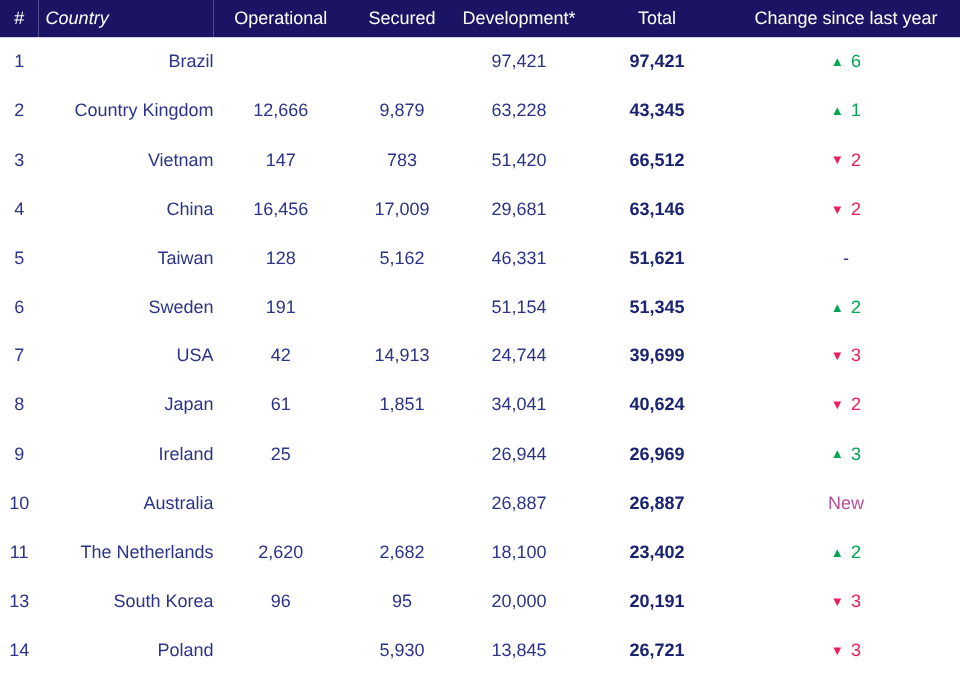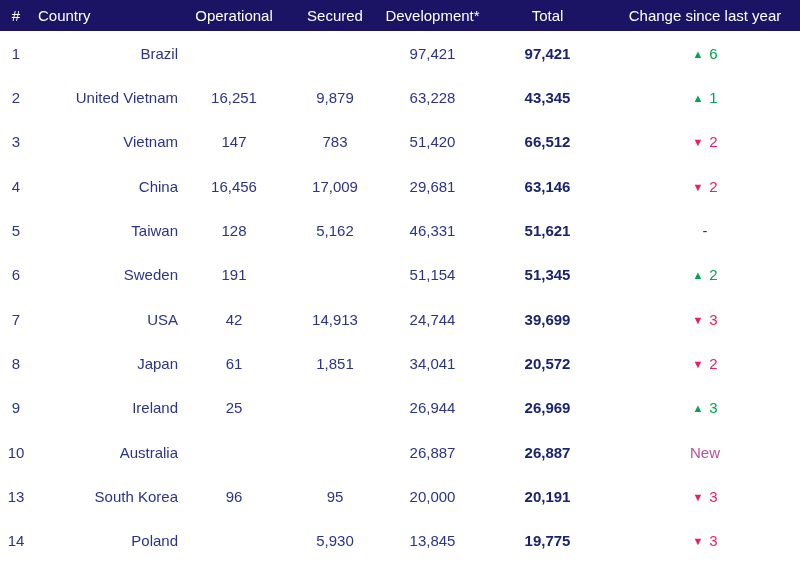--- a/index.html
+++ b/index.html
@@ -19,21 +19,21 @@
   }
   thead tr { height: 31px; background: var(--header-bg, #1b1464); }
   th {
     color: var(--header-text, #ffffff);
     font-weight: normal;
     font-size: 15px;
     text-align: center;
     padding: 0;
     white-space: nowrap;
   }
-  th.h-country { text-align: left; padding-left: 6px; }
+  th.h-country { text-align: left; padding-left: 6px; font-style: italic; }
   td {
     font-size: 15px;
     color: var(--body-text, #2c3489);
     text-align: center;
     padding: 0;
     white-space: nowrap;
   }
   td.td-country { text-align: right; padding-left: 6px; }
   td.td-total { font-weight: bold; color: var(--total-text, #1a2370); }
   td.td-change .arrow { font-size: 11px; margin-right: 6px; vertical-align: 1px; }
@@ -71,22 +71,22 @@
         <td class="td-rank">1</td>
         <td class="td-country">Brazil</td>
         <td class="td-num"></td>
         <td class="td-num"></td>
         <td class="td-num">97,421</td>
         <td class="td-total">97,421</td>
         <td class="td-change up"><span class="arrow">▲</span><span>6</span></td>
       </tr>
       <tr>
         <td class="td-rank">2</td>
-        <td class="td-country">United Vietnam</td>
-        <td class="td-num">16,251</td>
+        <td class="td-country">Country Kingdom</td>
+        <td class="td-num">12,666</td>
         <td class="td-num">9,879</td>
         <td class="td-num">63,228</td>
         <td class="td-total">43,345</td>
         <td class="td-change up"><span class="arrow">▲</span><span>1</span></td>
       </tr>
       <tr>
         <td class="td-rank">3</td>
         <td class="td-country">Vietnam</td>
         <td class="td-num">147</td>
         <td class="td-num">783</td>
@@ -129,21 +129,21 @@
         <td class="td-num">24,744</td>
         <td class="td-total">39,699</td>
         <td class="td-change down"><span class="arrow">▼</span><span>3</span></td>
       </tr>
       <tr>
         <td class="td-rank">8</td>
         <td class="td-country">Japan</td>
         <td class="td-num">61</td>
         <td class="td-num">1,851</td>
         <td class="td-num">34,041</td>
-        <td class="td-total">20,572</td>
+        <td class="td-total">40,624</td>
         <td class="td-change down"><span class="arrow">▼</span><span>2</span></td>
       </tr>
       <tr>
         <td class="td-rank">9</td>
         <td class="td-country">Ireland</td>
         <td class="td-num">25</td>
         <td class="td-num"></td>
         <td class="td-num">26,944</td>
         <td class="td-total">26,969</td>
         <td class="td-change up"><span class="arrow">▲</span><span>3</span></td>
@@ -151,31 +151,40 @@
       <tr>
         <td class="td-rank">10</td>
         <td class="td-country">Australia</td>
         <td class="td-num"></td>
         <td class="td-num"></td>
         <td class="td-num">26,887</td>
         <td class="td-total">26,887</td>
         <td class="td-change new"><span>New</span></td>
       </tr>
       <tr>
+        <td class="td-rank">11</td>
+        <td class="td-country">The Netherlands</td>
+        <td class="td-num">2,620</td>
+        <td class="td-num">2,682</td>
+        <td class="td-num">18,100</td>
+        <td class="td-total">23,402</td>
+        <td class="td-change up"><span class="arrow">▲</span><span>2</span></td>
+      </tr>
+      <tr>
         <td class="td-rank">13</td>
         <td class="td-country">South Korea</td>
         <td class="td-num">96</td>
         <td class="td-num">95</td>
         <td class="td-num">20,000</td>
         <td class="td-total">20,191</td>
         <td class="td-change down"><span class="arrow">▼</span><span>3</span></td>
       </tr>
       <tr>
         <td class="td-rank">14</td>
         <td class="td-country">Poland</td>
         <td class="td-num"></td>
         <td class="td-num">5,930</td>
         <td class="td-num">13,845</td>
-        <td class="td-total">19,775</td>
+        <td class="td-total">26,721</td>
         <td class="td-change down"><span class="arrow">▼</span><span>3</span></td>
       </tr>
     </tbody>
 </table>
 
 </body></html>

